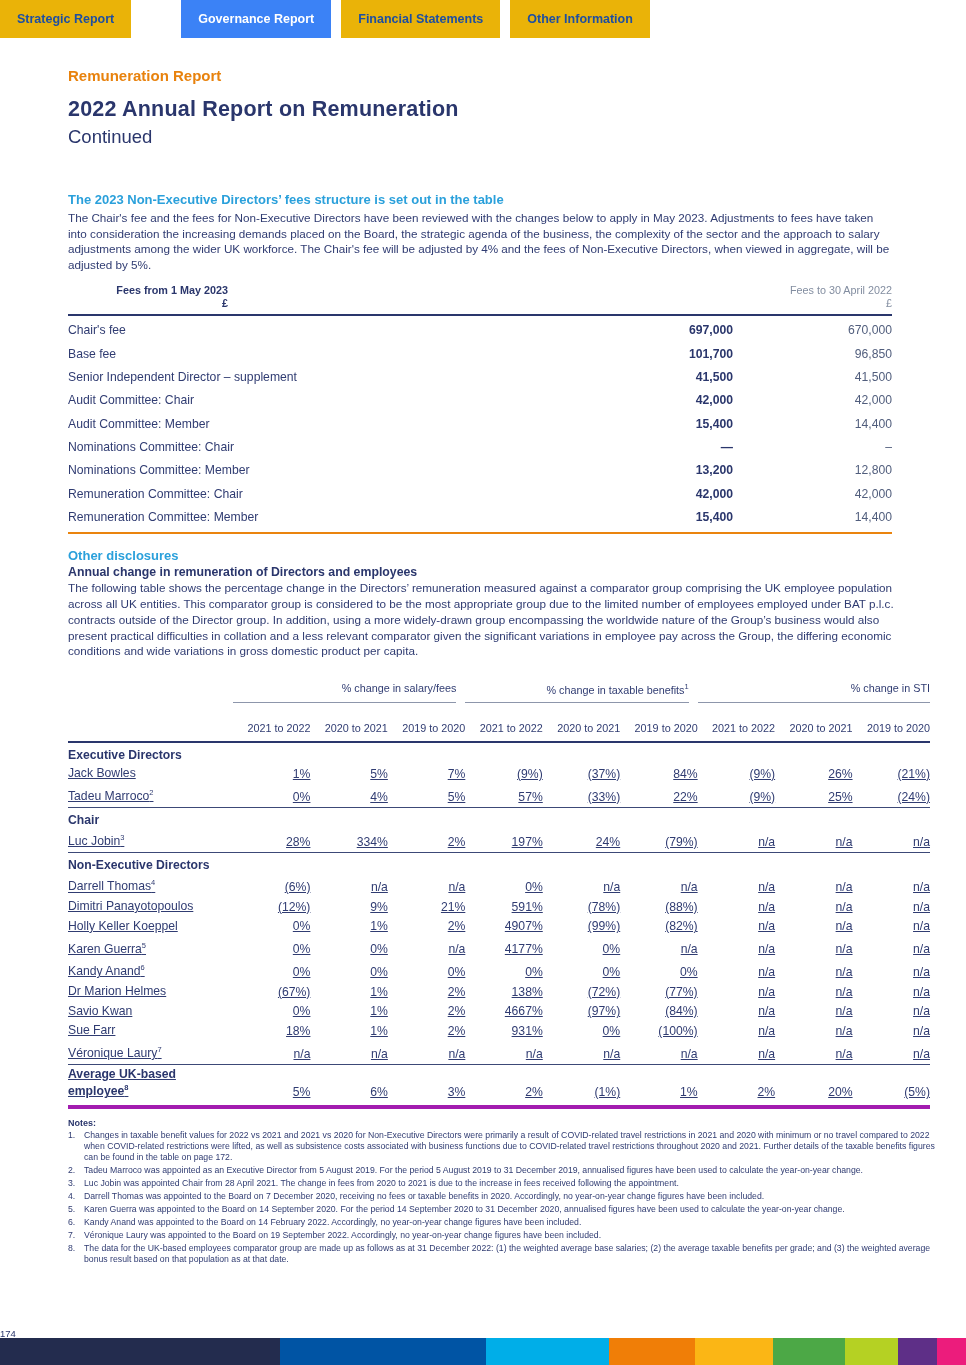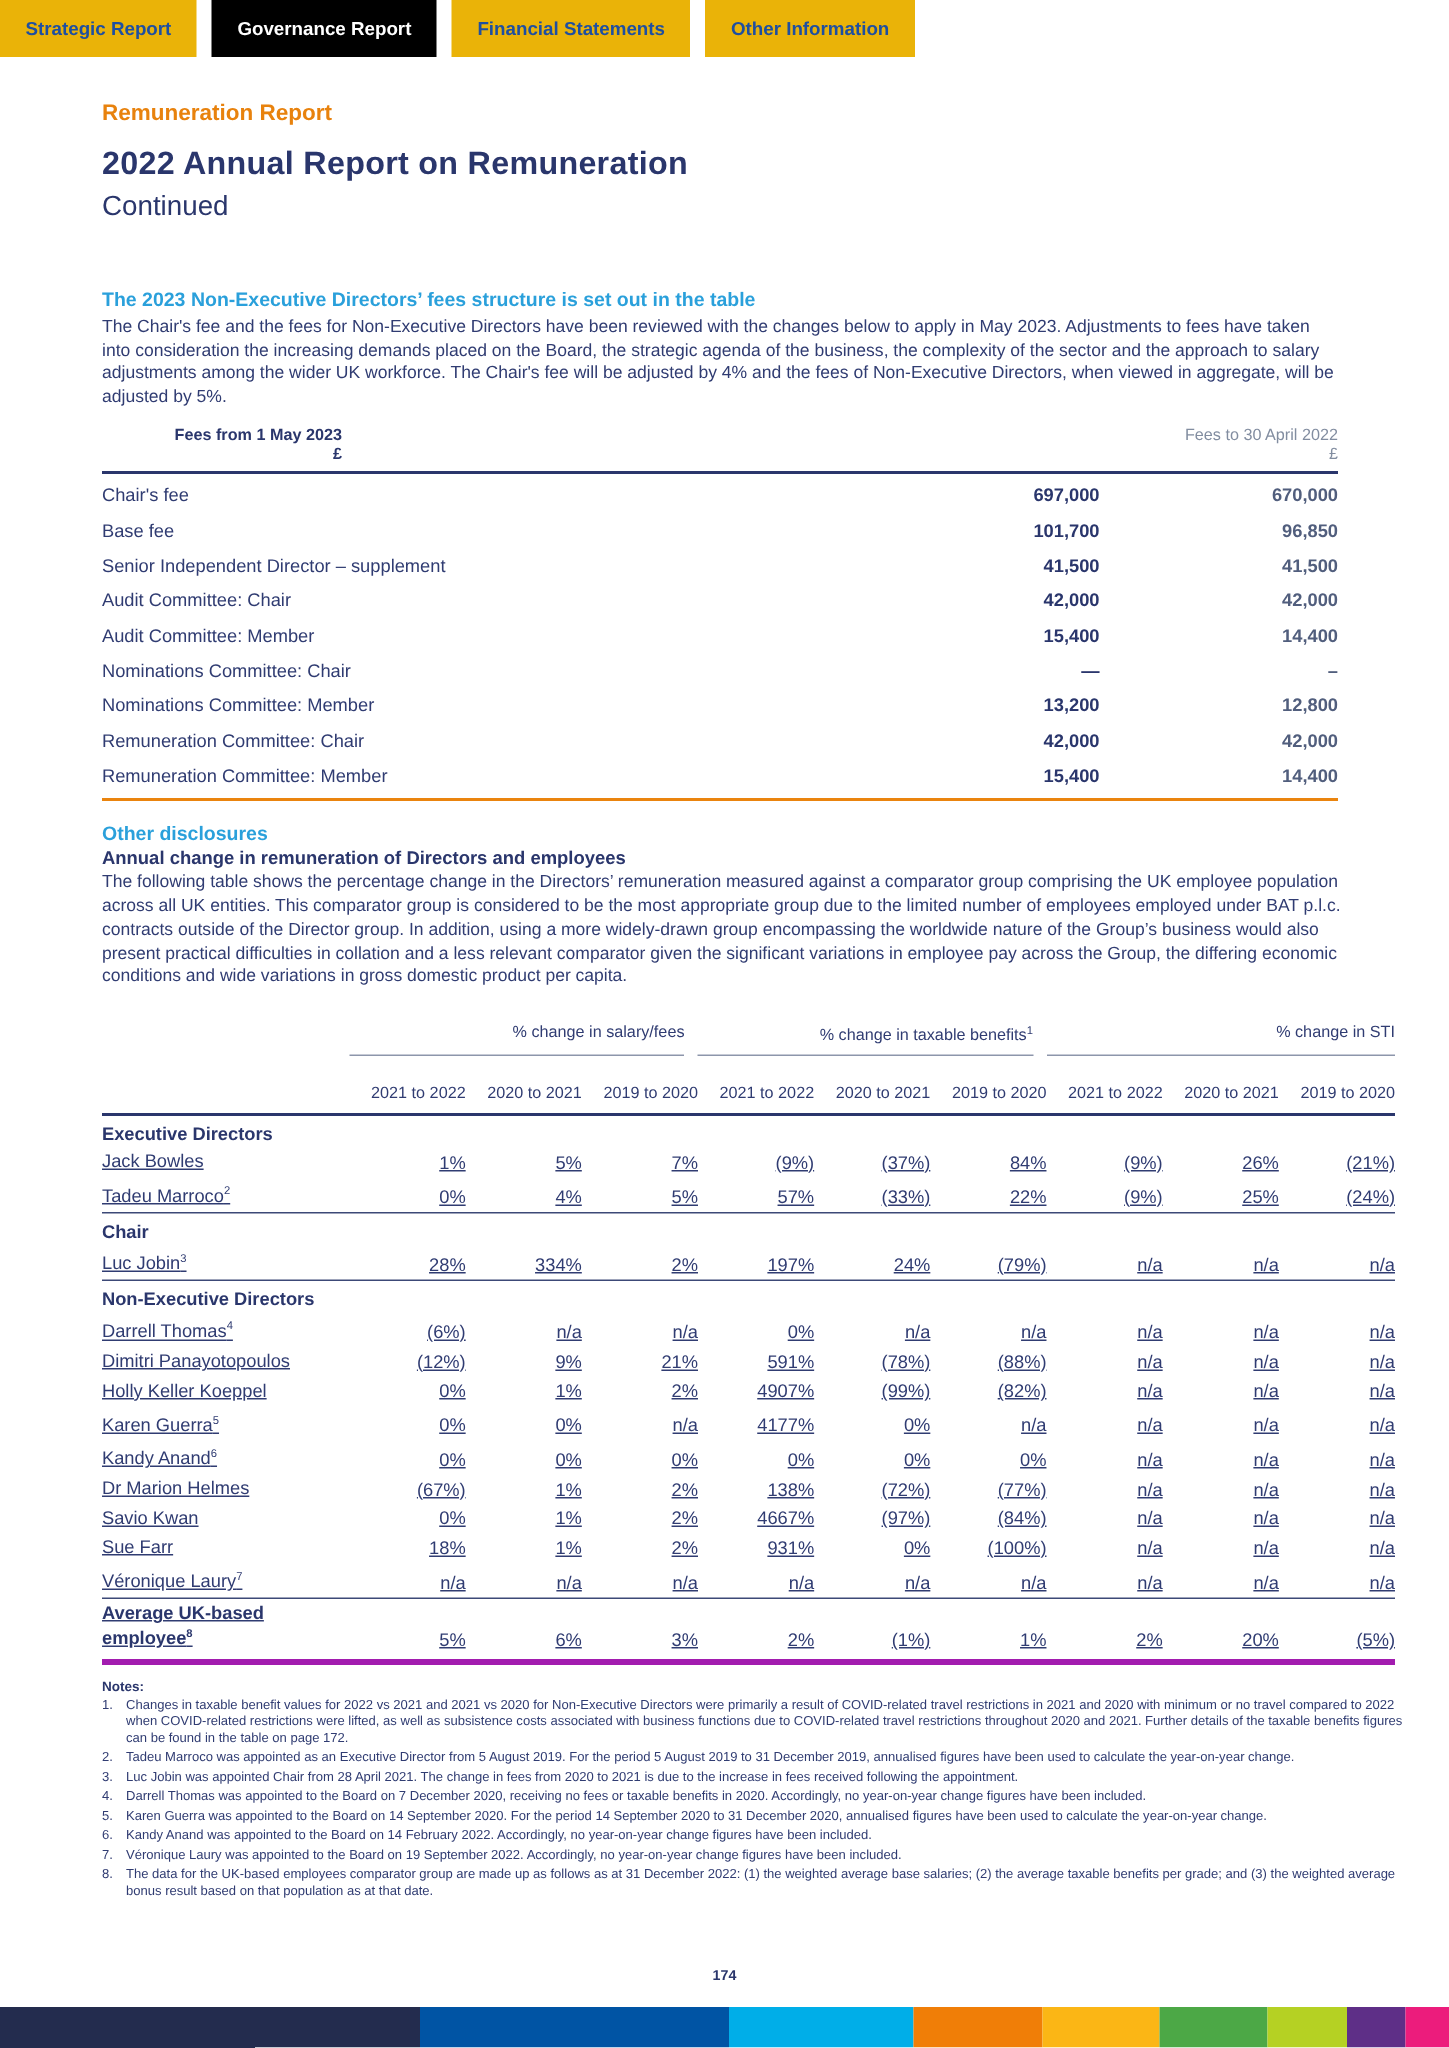--- a/index.html
+++ b/index.html
@@ -11,39 +11,39 @@
   }
   
   .topbar { display: flex; justify-content: space-between; align-items: flex-start; }
   .brand { padding: 16px 0 0 68px; font-size: 12.5px; font-weight: bold; color: #2A366C; letter-spacing: .1px; }
   .tabs { display: flex; gap: 10px; margin-right: 57px; }
   .tab {
     height: 38px; display: flex; align-items: center; justify-content: center;
     padding: 0 17px; background: #eab308; color: #1E4FA1;
     font-size: 12.5px; font-weight: bold; cursor: pointer; white-space: nowrap;
   }
-  .tab.active { background: #000000; color: #ffffff; }
+  .tab.active { background: #3b82f6; color: #ffffff; margin-left: 40px; }
   
   .section-label { margin: 29px 68px 0; color: #E8820D; font-weight: bold; font-size: 15px; }
   h1.page-title { margin: 13px 68px 0; font-size: 21.5px; color: #2A366C; font-weight: bold; letter-spacing: .2px; }
   .continued { margin: 4px 68px 0; font-size: 18.5px; color: #2A366C; font-weight: normal; }
   
   .blue-h { margin: 0 68px; color: #2AA0DB; font-size: 13px; font-weight: bold; }
   .navy-h { margin: 0 68px; color: #2A366C; font-size: 12.3px; font-weight: bold; }
   .para { margin: 3px 68px 0; width: 826px; font-size: 11.7px; line-height: 15.7px; color: #303C72; }
   
   .t1 { margin: 11px 0 0 68px; width: 824px; }
   .t1-head { display: flex; justify-content: space-between; border-bottom: 2px solid #2A366C; padding-bottom: 3px; gap: 16px; }
   .t1-h { text-align: right; font-size: 10.8px; line-height: 13.5px; }
   .t1-h.c1 { width: 160px; font-weight: bold; color: #2A366C; }
   .t1-h.c2 { width: 159px; color: #828DA0; }
   .t1-row { display: flex; align-items: center; height: 23.3px; font-size: 12.2px; }
   .t1-label { flex: 1; color: #303C72; }
   .t1-v1 { width: 160px; text-align: right; font-weight: bold; color: #2A366C; }
-  .t1-v2 { width: 159px; text-align: right; color: #515E7D; font-weight: bold; }
+  .t1-v2 { width: 159px; text-align: right; color: #515E7D; }
   .t1-body { border-bottom: 2px solid #EA840E; padding: 3px 0 4px; }
   
   .t2 { margin: 23px 0 0 68px; width: 862px; border-bottom: 4px solid #a21caf; padding-bottom: 3px; }
   .t2-ghead, .t2-phead, .t2-row { display: grid; grid-template-columns: 165px repeat(9, 1fr); }
   .t2-group { grid-column: span 3; text-align: right; font-size: 10.8px; color: #303C72;
     padding-bottom: 6px; border-bottom: 1px solid #8D96AB; }
   .t2-group.gap { margin-right: 9px; }
   .t2-group sup, .t2-name sup, .t2-sect sup { font-size: 7.5px; }
   .t2-phead { padding: 19px 0 7px; border-bottom: 2px solid #2A366C; font-size: 10.8px; color: #303C72; }
   .t2-phead .t2-val { font-weight: normal; }
@@ -51,22 +51,22 @@
   .t2-section.bt { border-top: 1px solid #3C4977; }
   .t2-row { align-items: end; padding: 2.2px 0 3px; font-size: 12.2px; text-decoration: underline; }
   .t2-row.bold .t2-name { font-weight: bold; color: #2A366C; }
   .t2-name { color: #303C72; max-width: 150px; line-height: 14.5px; }
   .t2-val { text-align: right; color: #303C72; }
   
   .notes { margin: 9px 68px 0; width: 872px; }
   .notes-h { font-size: 9px; font-weight: bold; color: #2A366C; }
   .note { display: grid; grid-template-columns: 16px 1fr; font-size: 8.7px; line-height: 11.2px; color: #303C72; margin-top: 1.8px; }
   
-  .pagenum { position: absolute; bottom: 42px; left: 0; width: 100%; text-align: center;
-    font-size: 9.5px; font-weight: bold; color: #2A366C; }
+  .pagenum { position: absolute; bottom: 26px; left: 0; width: 100%; text-align: left;
+    font-size: 9.5px; font-weight: normal; color: #2A366C; }
   .colorbar { position: absolute; bottom: 0; left: 0; width: 100%; height: 27px; display: flex; }
   .colorbar .seg { height: 100%; }
 </style>
 </head>
 <body>
 
 <header class="topbar">
   <nav class="tabs" id="tabs">
       <div class="tab">Strategic Report</div>
       <div class="tab active">Governance Report</div>

